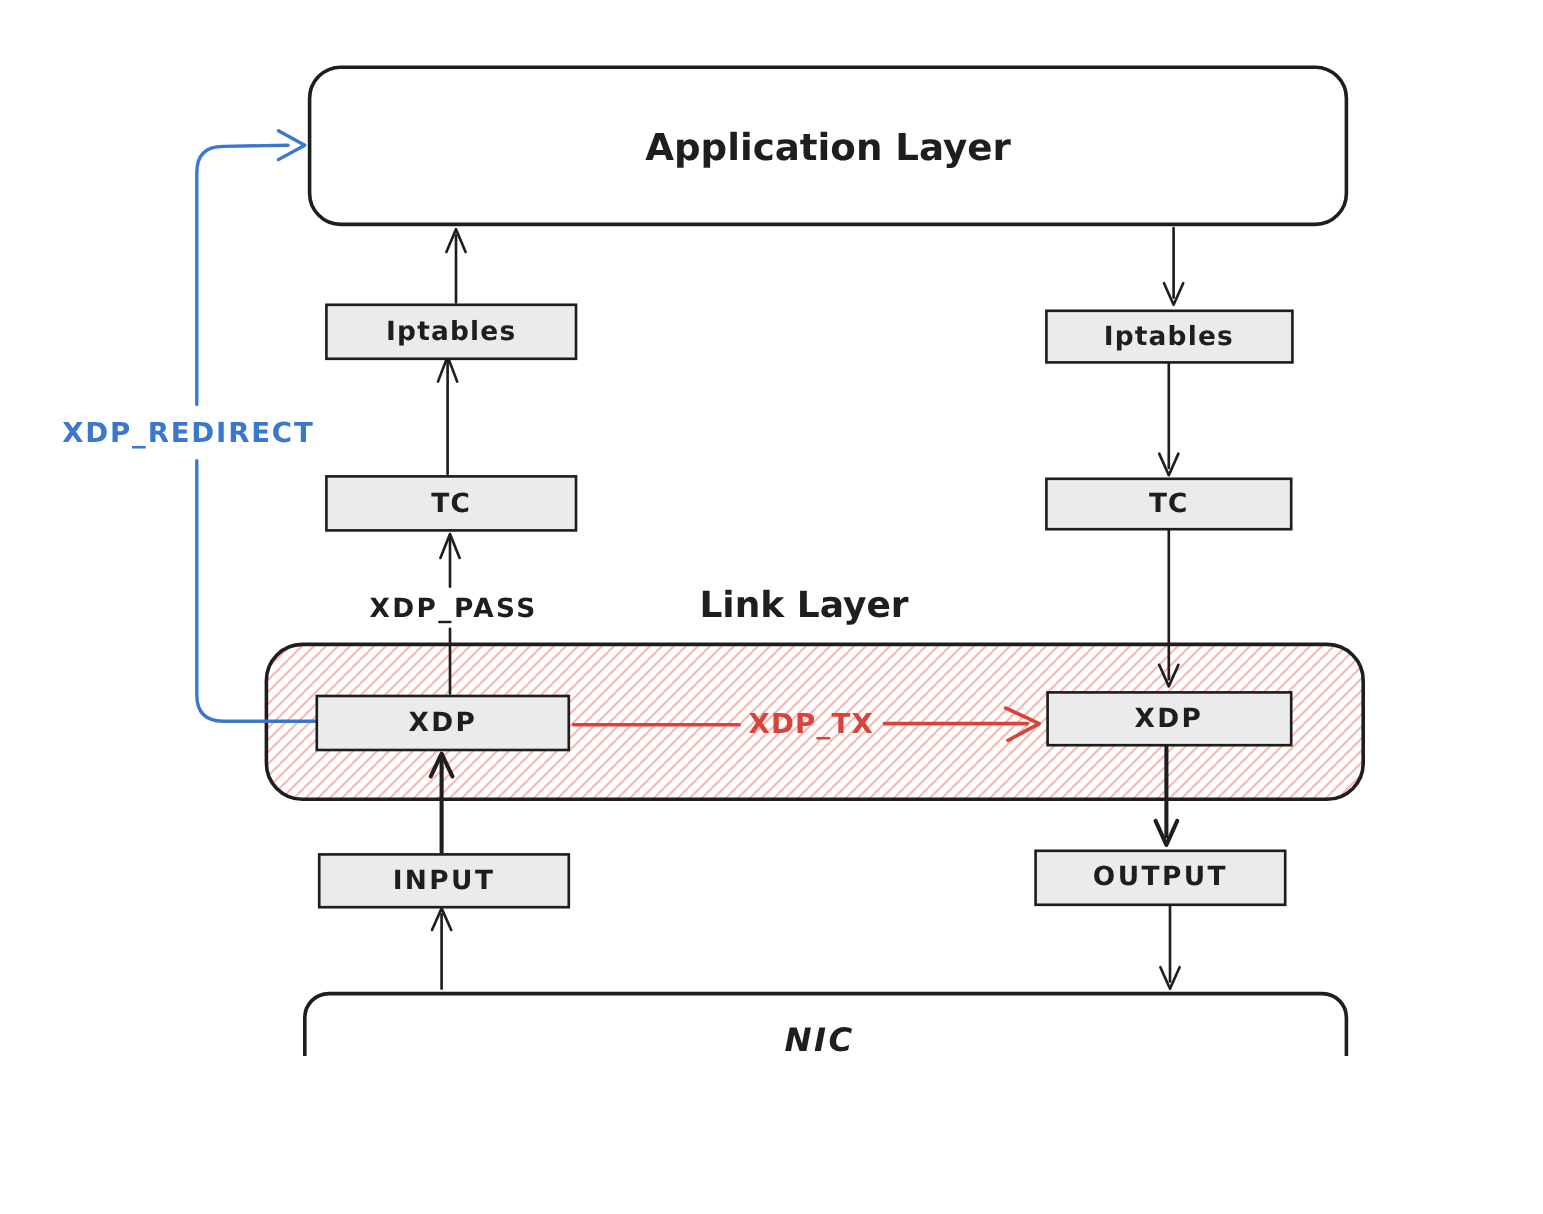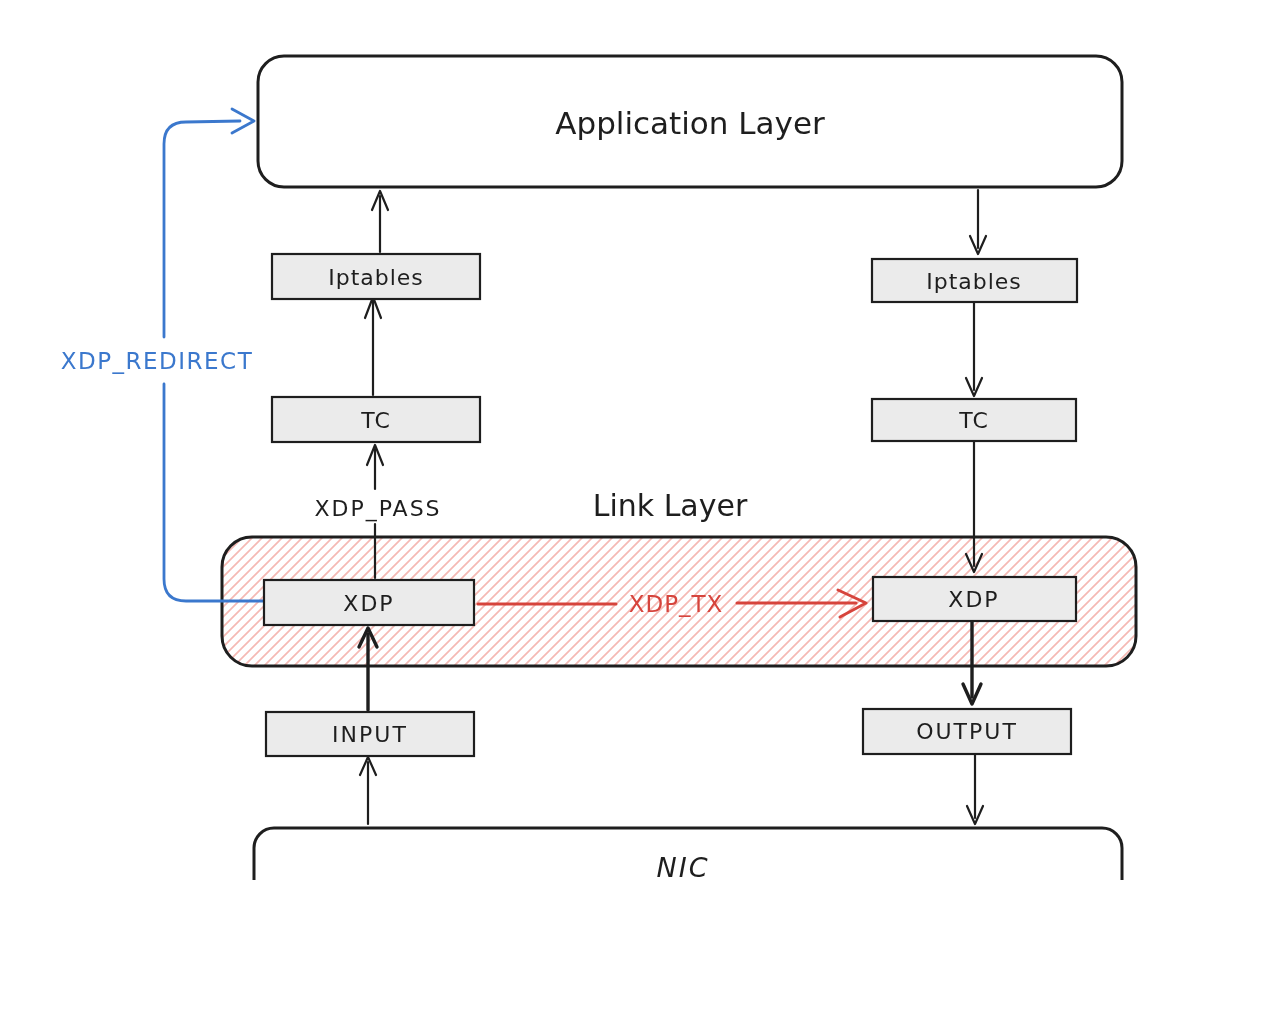--- a/index.html
+++ b/index.html
@@ -5,21 +5,21 @@
   :root{
     --ink:#1e1e1e;
     --box-fill:#ebebeb;
     --box-stroke:#1e1e1e;
     --red:#d6443c;
     --red-hatch:#f5b9b4;
     --blue:#3b78cd;
     --background:#ffffff;
   }
   html,body{margin:0;padding:0;background:var(--background,#fff);}
-  .canvas{position:relative;width:1286px;height:880px;background:var(--background,#fff);overflow:hidden;}
+  .canvas{position:relative;width:1286px;height:880px;background:var(--background,#fff);overflow:hidden;font-weight:bold;}
   svg{display:block;}
   svg text{
     font-family:"DejaVu Sans","Liberation Sans",sans-serif;
     fill:var(--ink,#1e1e1e);
   }
   .t-title{font-size:31px;}
   .t-node{font-size:22px;letter-spacing:1px;}
   .t-caps{font-size:22px;letter-spacing:2px;}
   .t-nic{font-size:27px;font-style:italic;letter-spacing:2px;}
   .t-link{font-size:30px;}

